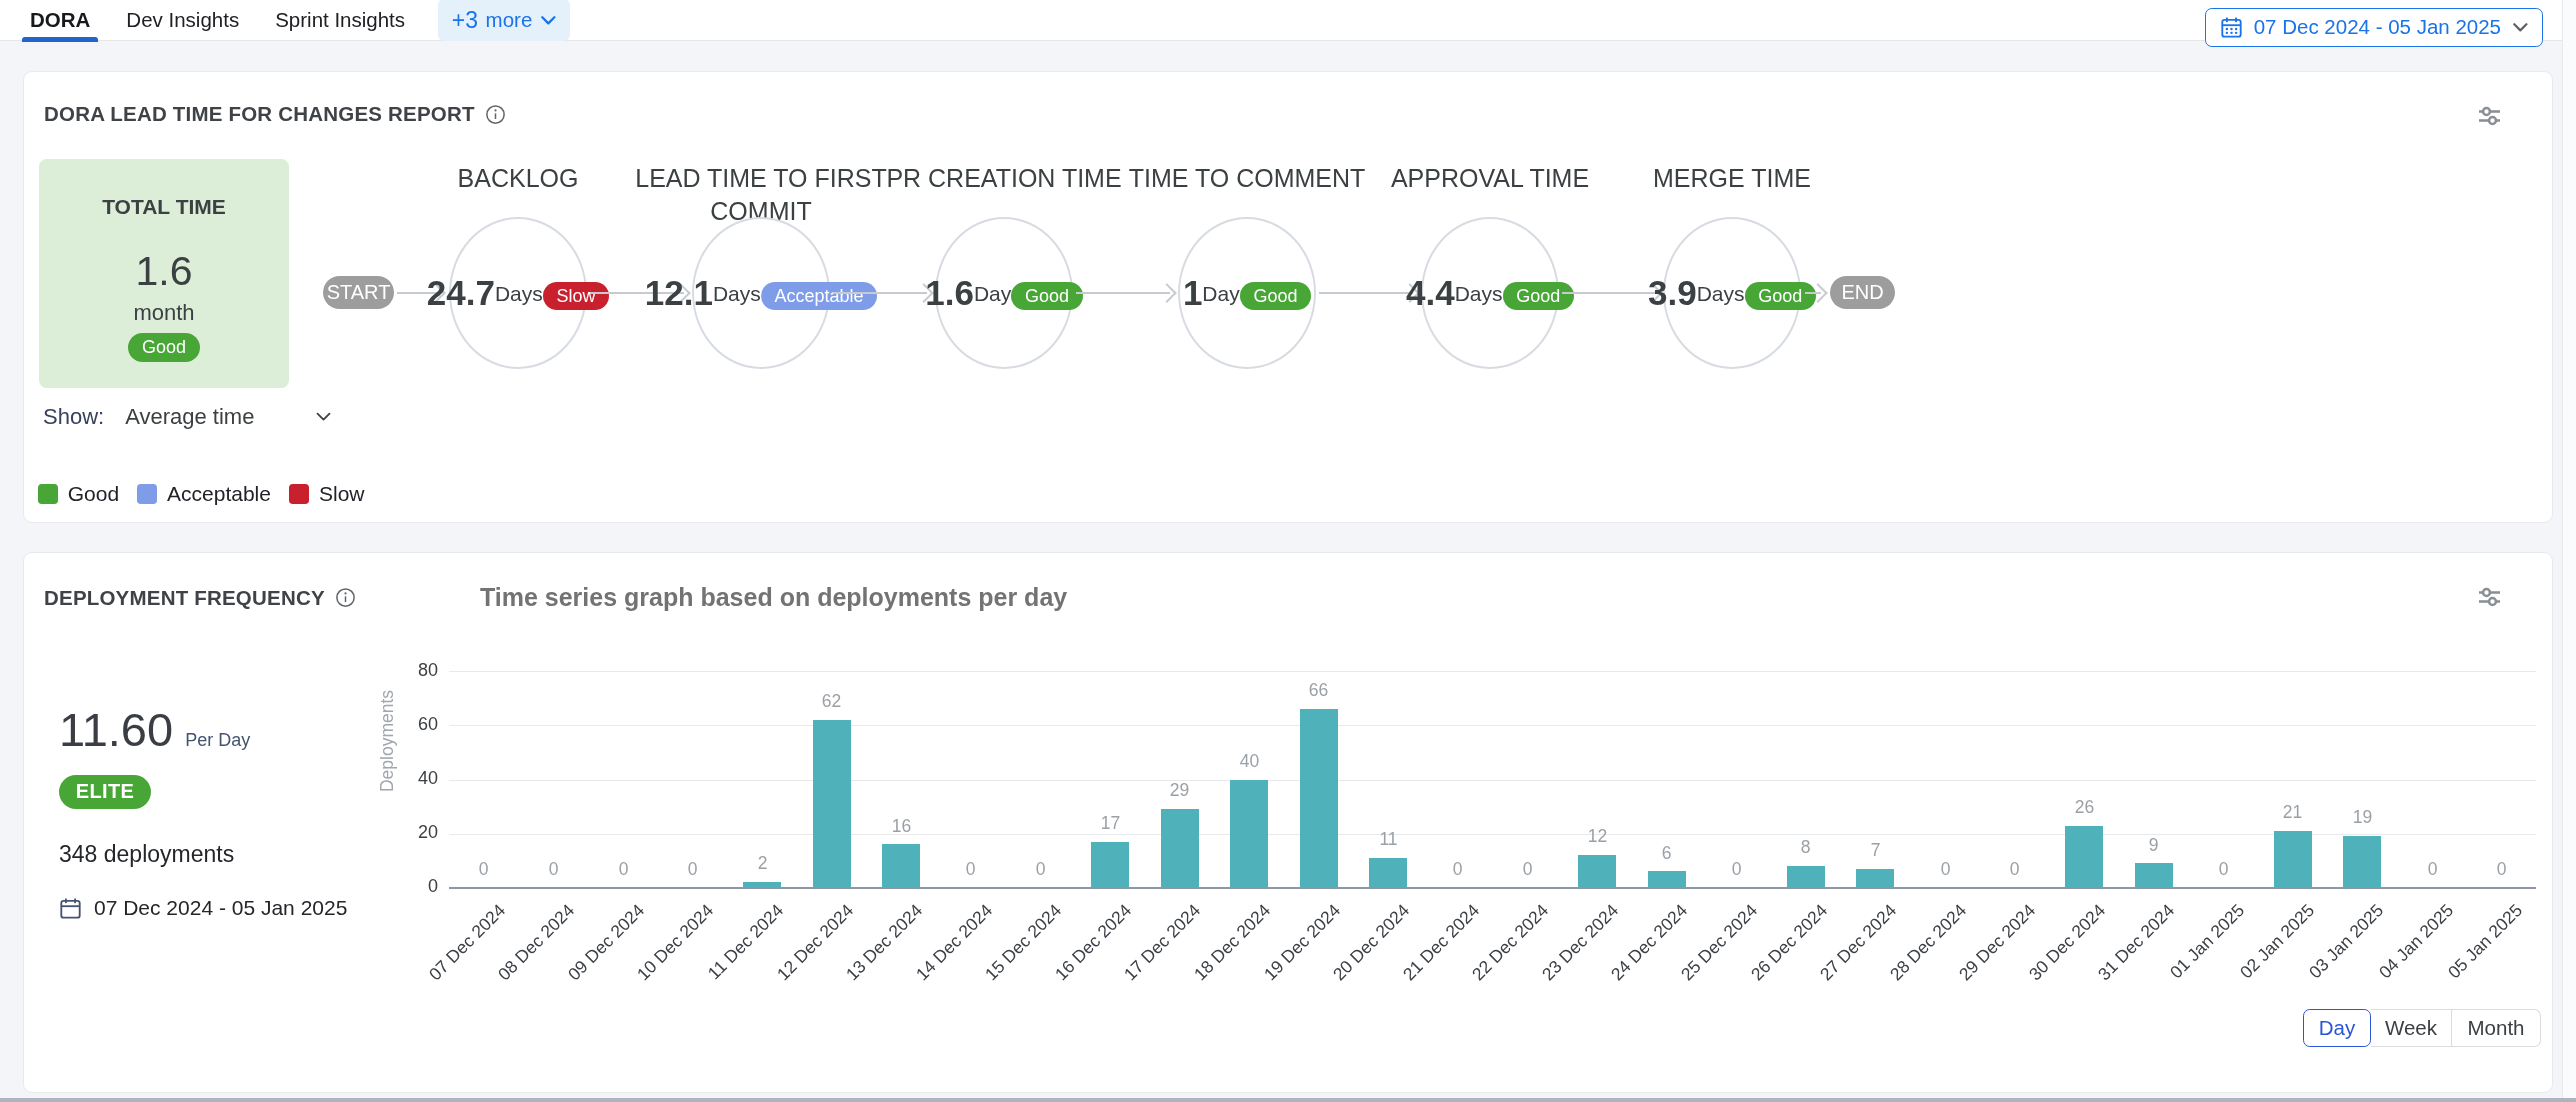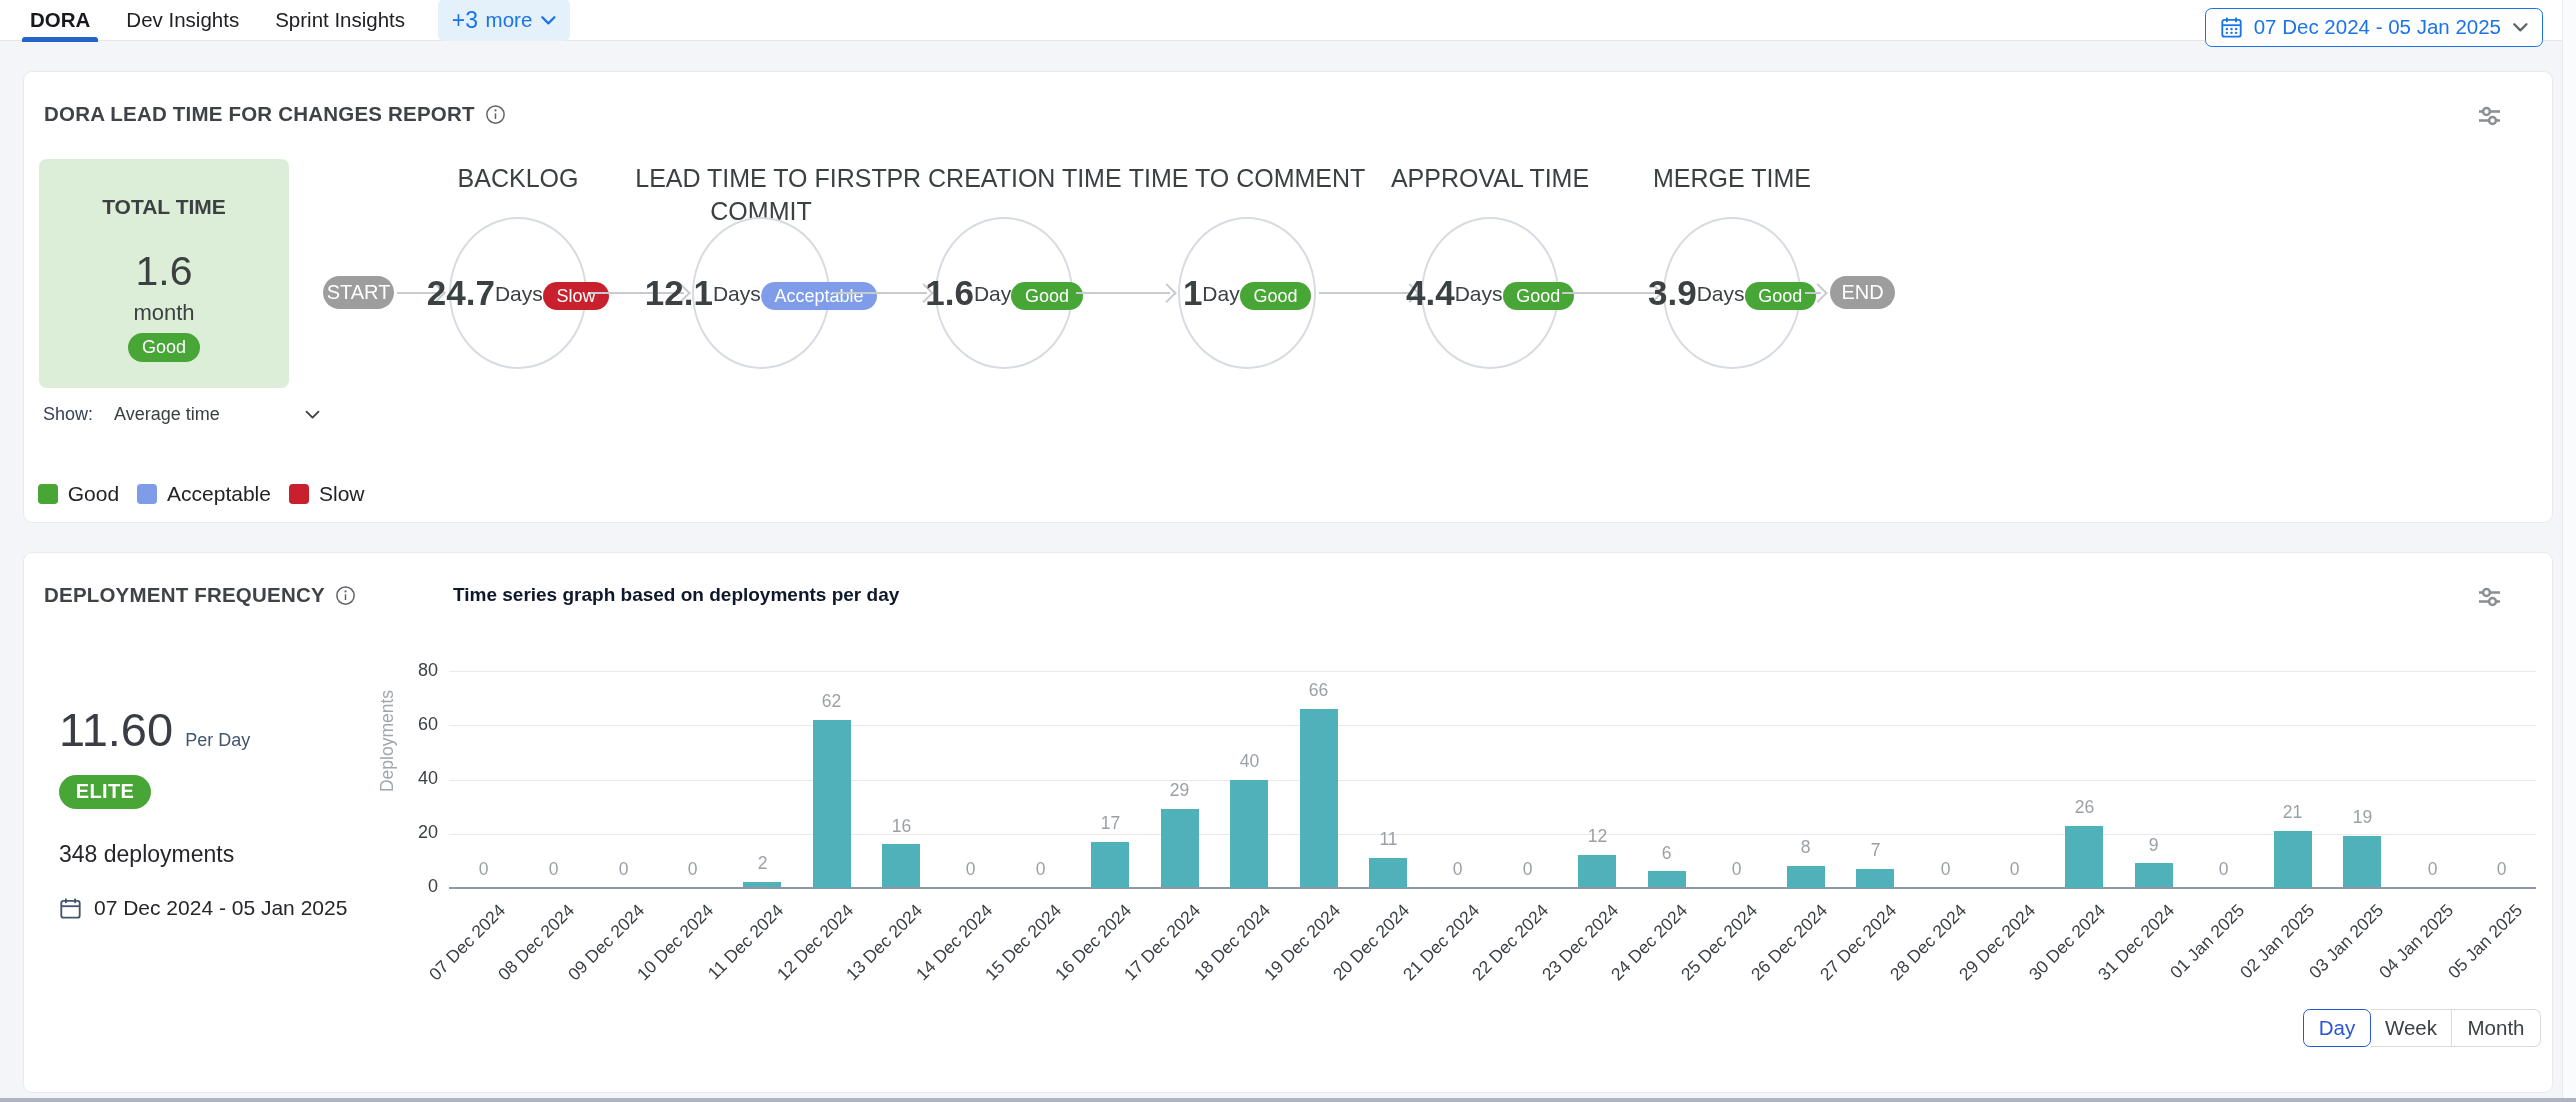--- a/index.html
+++ b/index.html
@@ -24,21 +24,21 @@
   .datepicker { position:absolute; right:33px; top:7.6px; height:39px;
     border:1.5px solid #1a73e8; border-radius:6.8px; background:#fff;
     display:flex; align-items:center; gap:10.6px; padding:0 13.7px;
     font-size:20.5px; font-weight:500; color:#1a73e8; cursor:pointer; }
   
   .card { position:absolute; background:#fff; border:1.5px solid #e8eaed; border-radius:9px; }
   #card1 { left:23px; top:71px;  width:2530px; height:452px; }
   #card2 { left:23px; top:552px; width:2530px; height:541px; }
   .card-title-row { position:absolute; left:20px; top:30px; display:flex; align-items:center; gap:10.6px; }
   .card-title { font-size:20.5px; font-weight:600; color:#3f4347; letter-spacing:0.2px; }
-  .card-subtitle { font-size:19px; font-weight:bold; color:#0f172a; margin-left:86px; }
+  .card-subtitle { font-size:25px; font-weight:bold; color:#737373; margin-left:113px; }
   .sliders-btn { position:absolute; right:46px; top:29px; width:33px; height:30px;
     display:flex; align-items:center; justify-content:center; cursor:pointer; background:none; border:none; }
   
   .total-box { position:absolute; left:15px; top:87px; width:250px; height:229px;
     background:#ddeed8; border-radius:7.6px; display:flex; flex-direction:column; align-items:center; }
   .total-label { margin-top:36px; font-size:21px; font-weight:bold; color:#3b4043; }
   .total-value { margin-top:29px; font-size:41px; font-weight:500; color:#3b4043; }
   .total-unit  { margin-top:4.6px; font-size:22px; color:#3b4043; }
   .badge { display:inline-block; border-radius:758px; color:#fff; font-size:18px;
     padding:3.8px 13.7px; margin-top:7.6px; }
@@ -53,21 +53,21 @@
   .stage-unit  { font-size:21px; color:#3b4043; margin-top:1.5px; }
   .stage-circle .badge { margin-top:6px; }
   .endpoint { position:absolute; top:204px; height:33px; border-radius:758px;
     background:#9d9d9d; color:#fff; font-size:20px; font-weight:500;
     display:flex; align-items:center; justify-content:center; }
   .arrow { position:absolute; height:20px; }
   .arrow .line { position:absolute; left:0; right:4.6px; top:9px; height:2.3px; background:#c7cbd1; }
   .arrow .head { position:absolute; right:1.5px; top:3px; width:13.7px; height:13.7px;
     border-top:2.3px solid #c7cbd1; border-right:2.3px solid #c7cbd1; transform:rotate(45deg); }
   
-  .show-row { position:absolute; left:19px; top:332px; display:flex; align-items:center; font-size:18px; }
+  .show-row { position:absolute; left:19px; top:332px; display:flex; align-items:center; font-size:22px; }
   .show-label { color:#37415b; margin-right:21px; }
   .show-select { display:flex; align-items:center; justify-content:space-between;
     width:206px; color:#3c4043; cursor:pointer; }
   #legend { position:absolute; left:13.7px; top:410px; display:flex; align-items:center; gap:18px; }
   .legend-item { display:flex; align-items:center; gap:10px; font-size:21px; color:#212329; }
   .legend-swatch { width:20px; height:20px; border-radius:3.8px; }
   
   .rate-row { position:absolute; left:35px; top:149px; display:flex; align-items:baseline; gap:12px; }
   .rate-value { font-size:47px; font-weight:500; color:#3a3e44; }
   .rate-unit  { font-size:18px; color:#44546f; }

